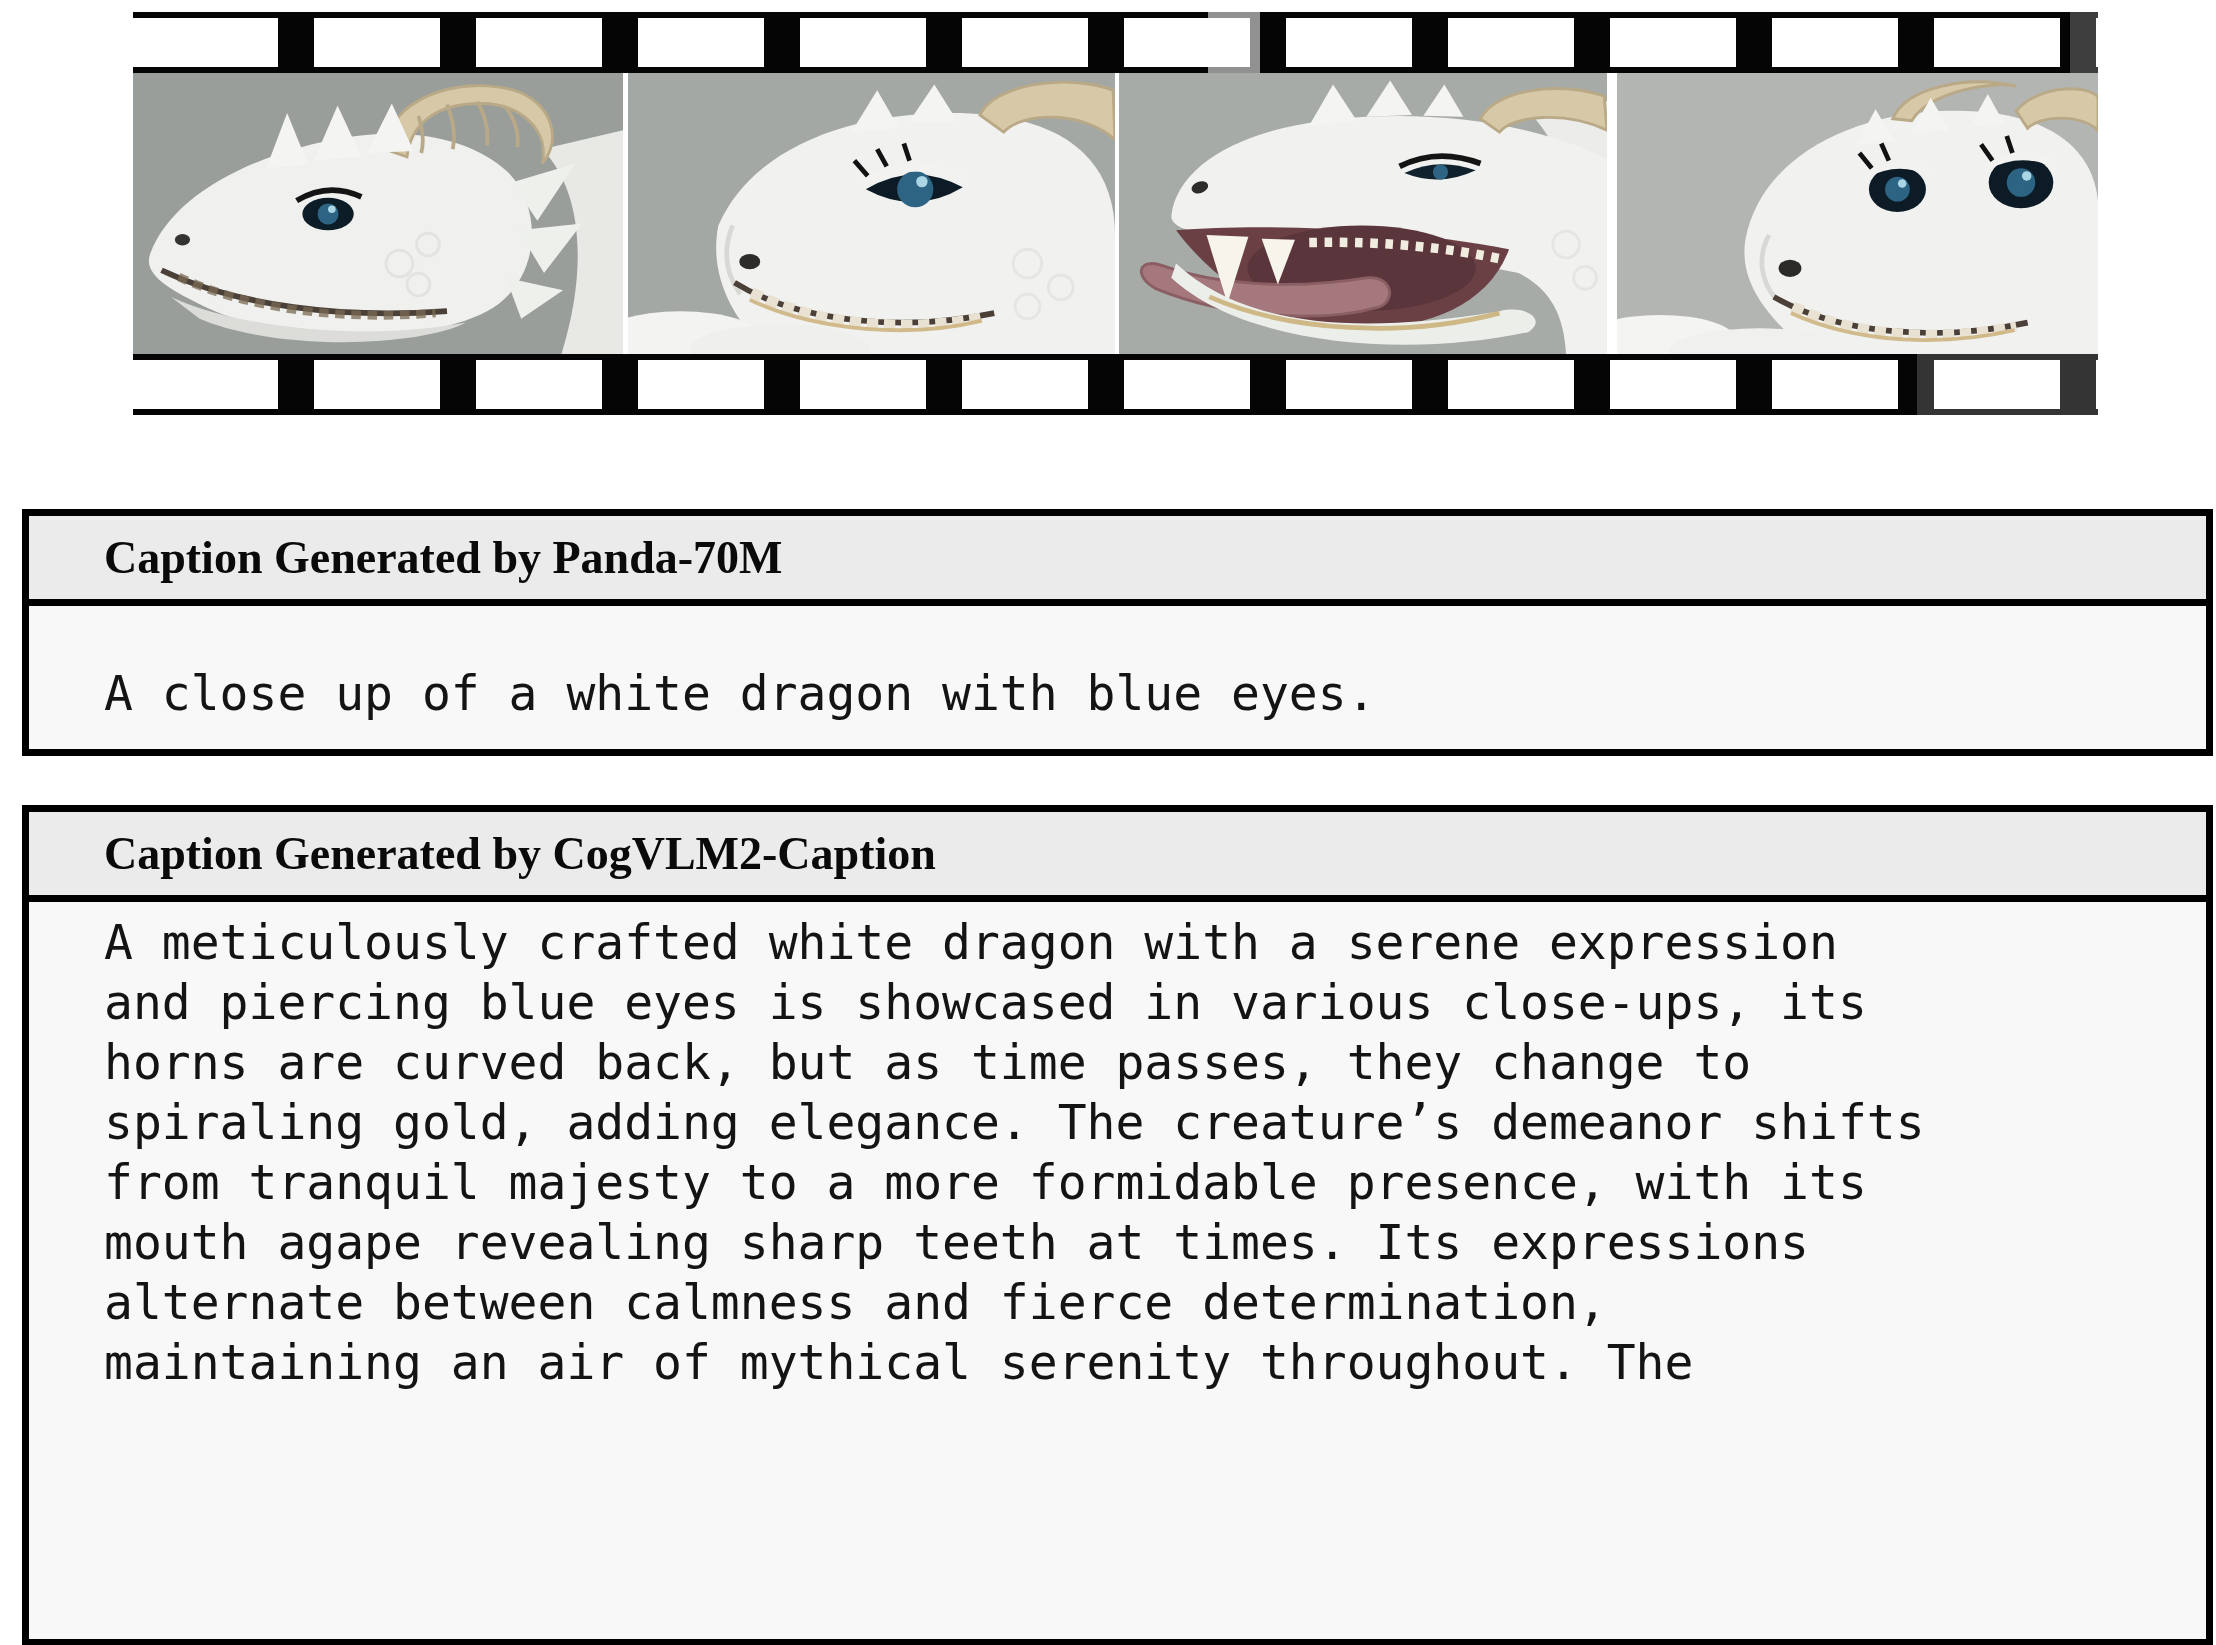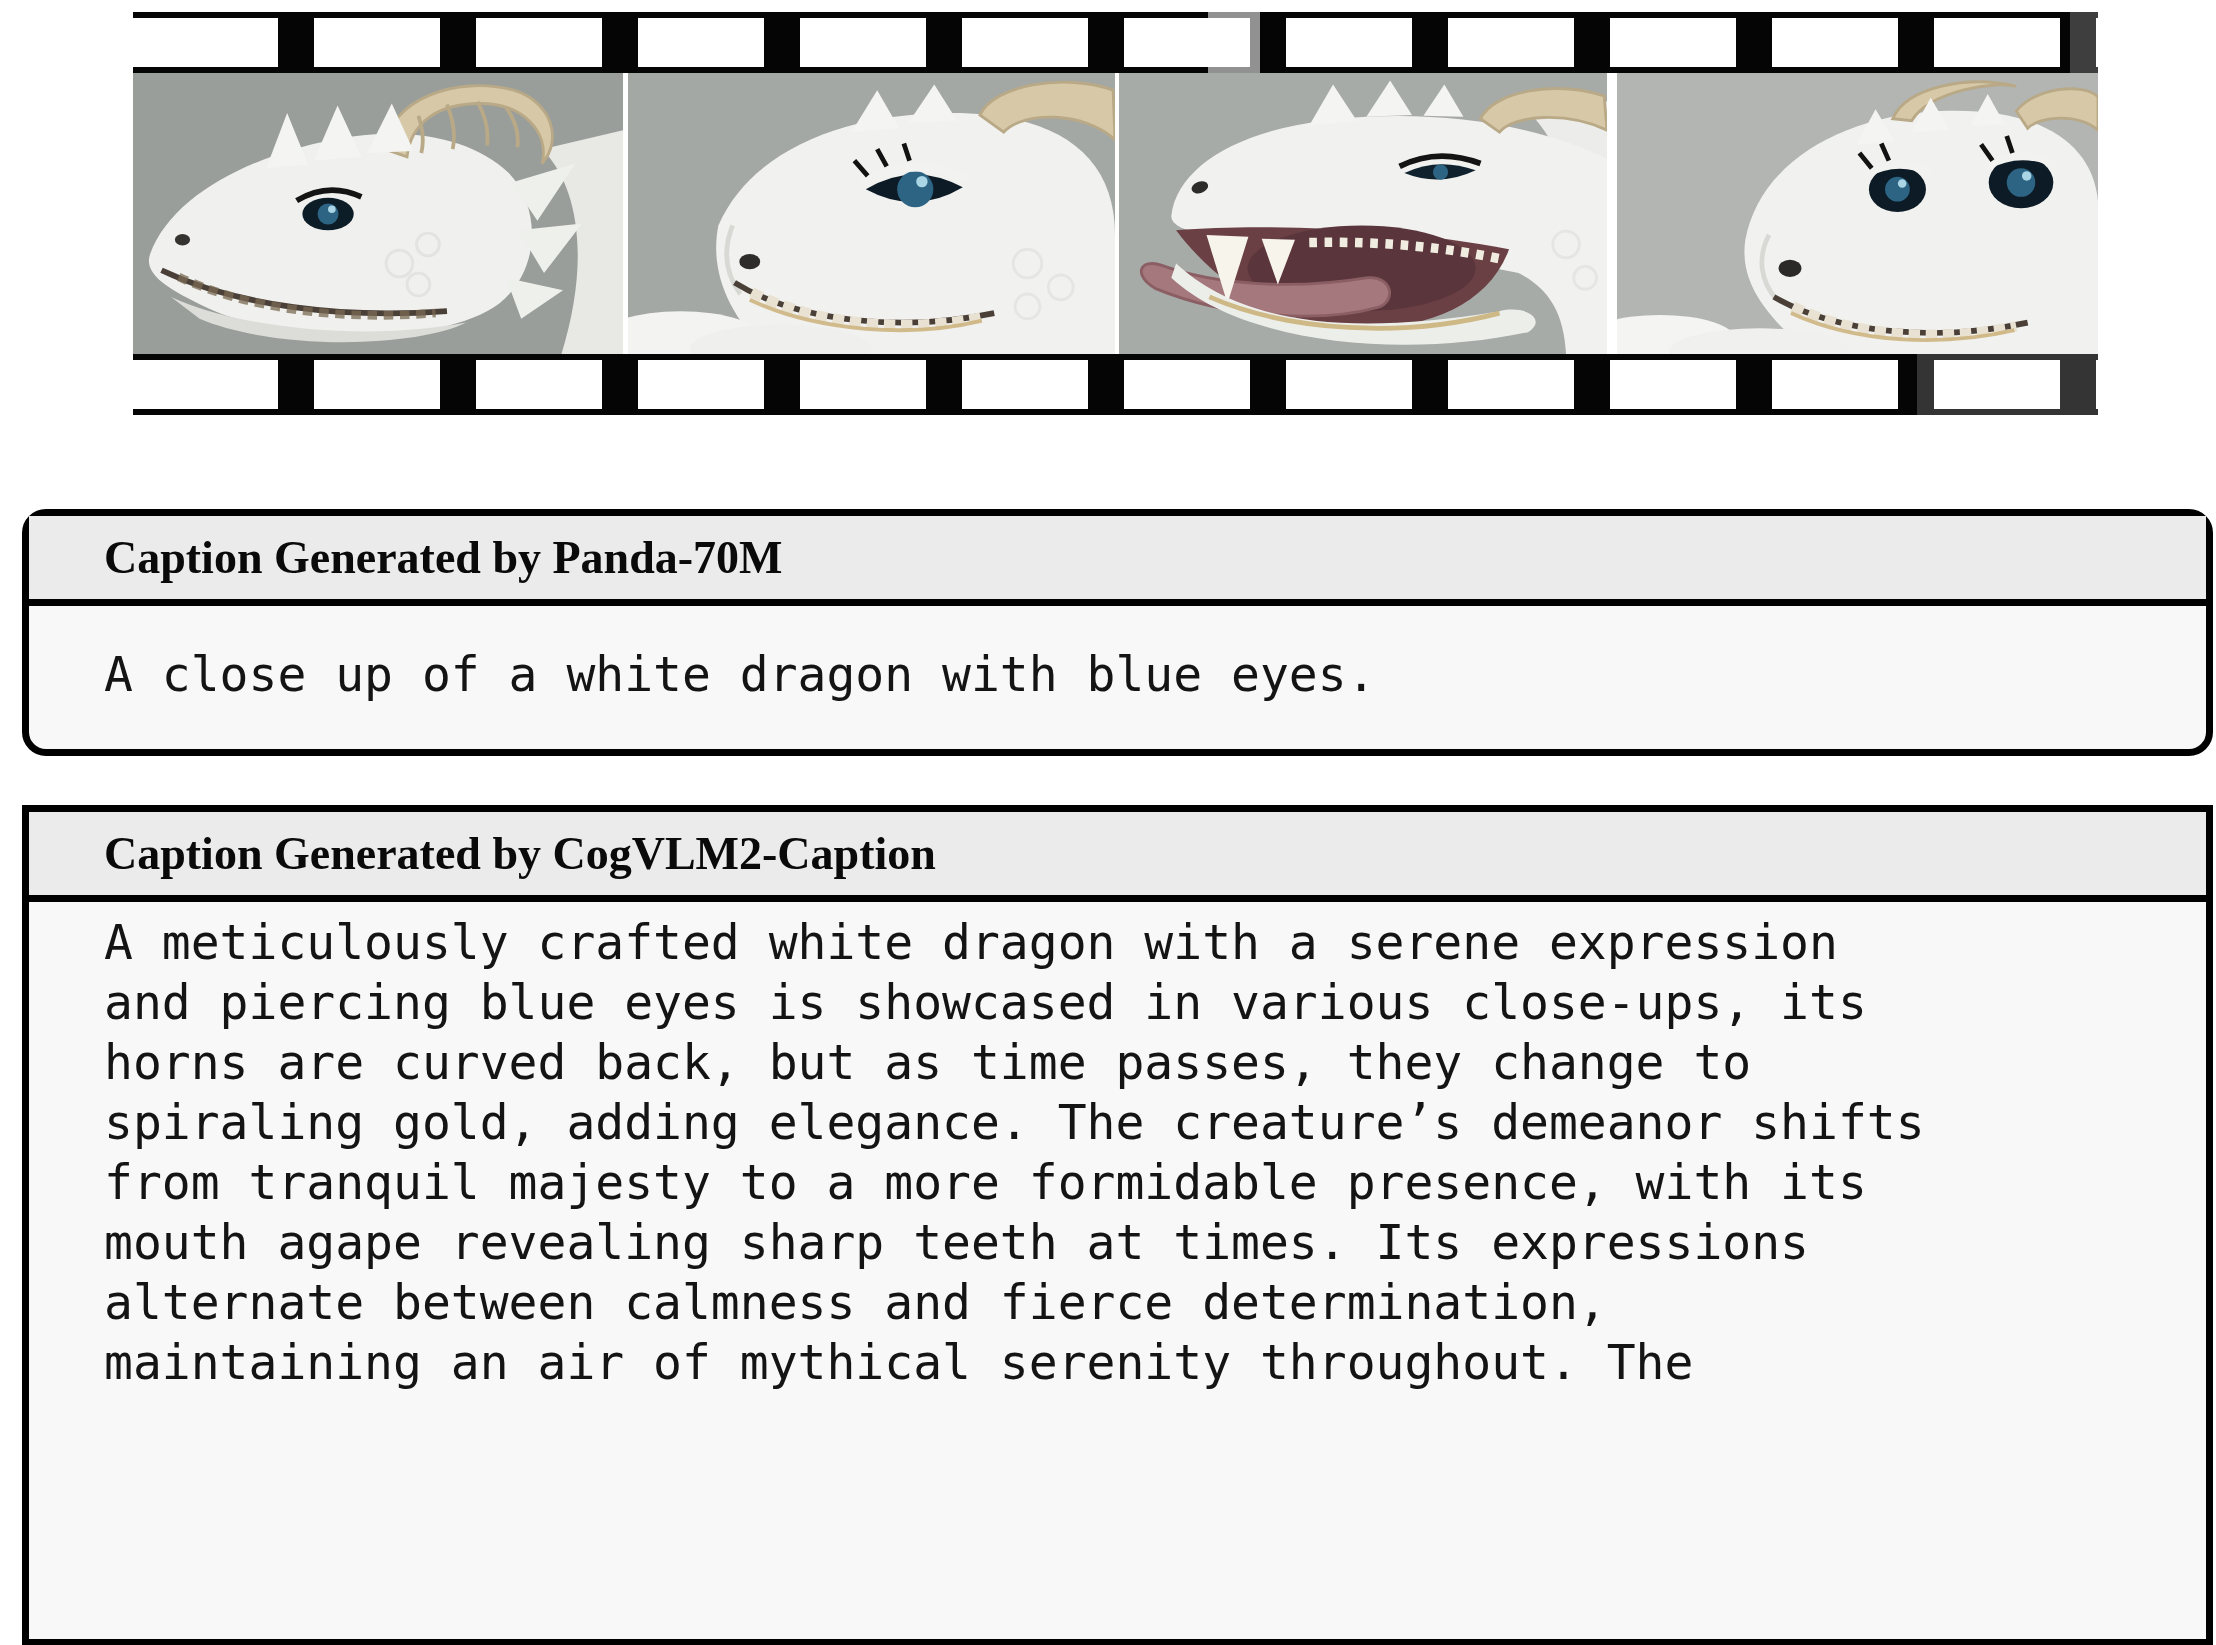--- a/index.html
+++ b/index.html
@@ -27,32 +27,32 @@
   .frame-4{left:1484px;width:481px;}
   .seam-top{position:absolute;top:0;left:1075px;width:52px;height:61px;background:#8f8f8f;mix-blend-mode:screen;}
   .shade-top-right{position:absolute;top:0;right:0;width:28.5px;height:61px;background:#3a3a3a;mix-blend-mode:screen;}
   .shade-bottom-right{position:absolute;bottom:0;right:0;width:181px;height:61px;background:#303030;mix-blend-mode:screen;}
 
   
   .caption-box{
     position:absolute;left:22px;width:2191px;box-sizing:border-box;
     border:7.6px solid #000000;background:#f8f8f8;
   }
-  .box-panda{top:509px;height:247px;border-radius:24px;}
+  .box-panda{top:509px;height:247px;}
   .box-cogvlm{top:805px;height:841px;}
   .box-header{
     box-sizing:border-box;height:90px;background:#ebebeb;border-bottom:7.6px solid #000000;
     font-family:"Liberation Serif",serif;font-weight:bold;font-size:46px;line-height:83px;
     padding-left:75px;color:#0a0a0a;white-space:nowrap;
   }
   .box-body{
     padding-left:75px;color:#141414;
     font-family:"DejaVu Sans Mono","Liberation Mono",monospace;font-size:48px;
   }
-  .box-panda .box-body{padding-top:38px;}
+  .box-panda .box-body{padding-top:57px;}
   .box-cogvlm .box-body{padding-top:10px;}
   .mono-line{height:60px;line-height:60px;white-space:pre;}
 </style>
 </head>
 <body>
 
 <div class="page">
 
   <div class="film-strip">
     <div class="band band-top">

